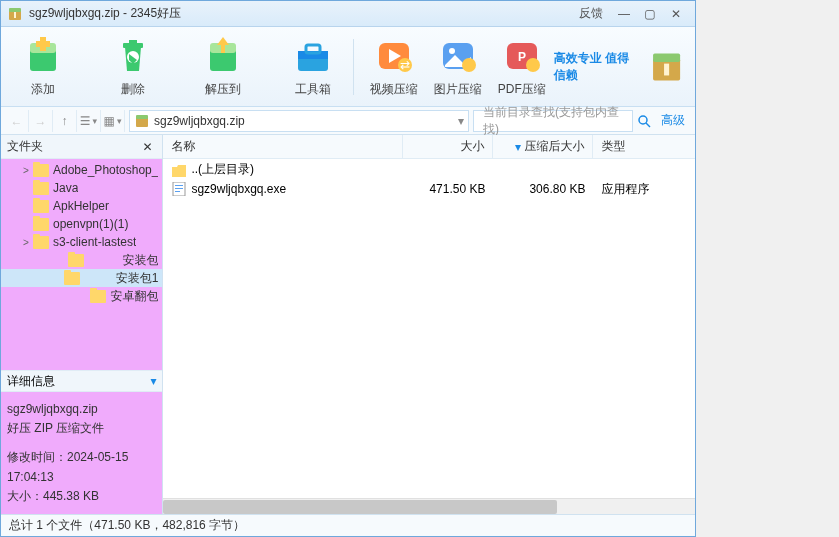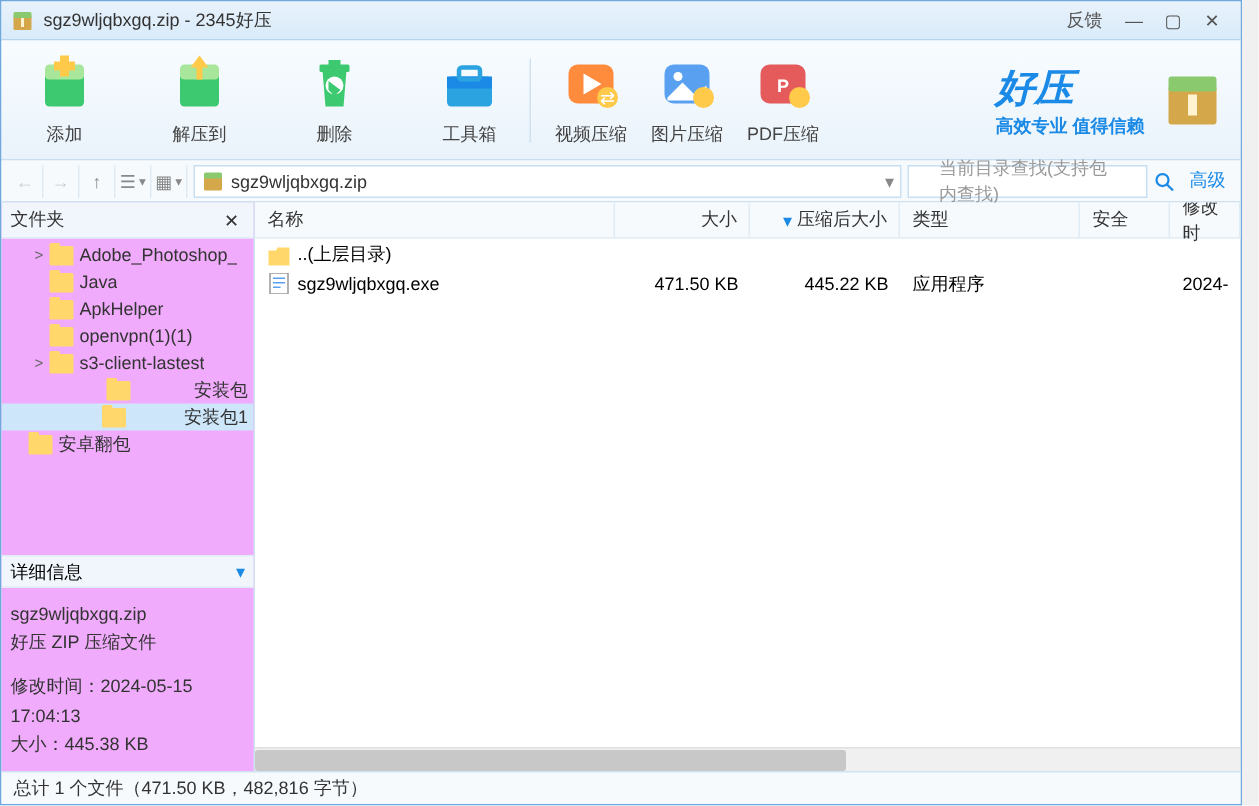--- a/index.html
+++ b/index.html
@@ -1,38 +1,38 @@
 <!DOCTYPE html>
 <html><head>
 <meta charset="utf-8">
 <style>
 *{margin:0;padding:0;box-sizing:border-box;font-family:"Microsoft YaHei","Segoe UI",sans-serif;font-size:12px}
 body{background:#f0f0f0;width:839px;height:537px;overflow:hidden}
-.window{width:828px;height:537px;background:#f5f9fc;border:1px solid #6fa8dc;display:flex;flex-direction:column}
+.window{width:696px;height:537px;background:#f5f9fc;border:1px solid #6fa8dc;display:flex;flex-direction:column}
 .titlebar{height:26px;background:linear-gradient(#e8f2fb,#d9ebfa);display:flex;align-items:center;padding:0 6px;border-bottom:1px solid #b8d4ed}
 .titlebar .ticon{width:16px;height:16px;margin-right:6px}
 .titlebar .ttext{flex:1;color:#333;font-size:12px}
 .titlebar .tbtn{width:26px;height:20px;display:flex;align-items:center;justify-content:center;color:#555;cursor:pointer}
 .feedback{color:#555;margin-right:8px;cursor:pointer}
 .toolbar{height:80px;background:linear-gradient(#f8fcff,#eaf3fb);display:flex;align-items:center;padding:0 10px;border-bottom:1px solid #c8dff2}
 .tool{width:64px;display:flex;flex-direction:column;align-items:center;cursor:pointer;padding:4px 0}
 .tool .ticn{width:42px;height:42px;border-radius:6px;display:flex;align-items:center;justify-content:center}
 .tool .tlbl{color:#444;margin-top:4px}
 .tsep{width:1px;height:56px;background:#d0e2f0;margin:0 8px}
 .brand{margin-left:auto;display:flex;align-items:center;gap:10px}
 .brand-t1{color:#1a8ae6;font-size:26px;font-weight:bold;font-style:italic}
 .brand-t2{color:#1a8ae6;font-size:12px;font-weight:bold}
 .brand-icn{width:44px;height:44px}
 .navbar{height:28px;background:#f6fafd;display:flex;align-items:center;border-bottom:1px solid #d0e2f0;padding:0 4px}
 .navbtn{width:24px;height:22px;display:flex;align-items:center;justify-content:center;cursor:pointer;color:#888;border-right:1px solid #e0ecf5}
 .navbtn.dis{color:#ccc}
 .path{flex:1;display:flex;align-items:center;height:22px;background:#fff;border:1px solid #c8dff2;margin:0 4px;padding:0 4px}
 .path-icn{width:16px;height:16px;margin-right:4px}
 .path-txt{color:#333}
-.search{width:160px;height:22px;background:#fff;border:1px solid #c8dff2;padding:0 20px;color:#999;display:flex;align-items:center}
+.search{width:160px;height:22px;background:#fff;border:1px solid #c8dff2;padding:0 9px;color:#999;display:flex;align-items:center}
 .sicn{width:22px;height:22px;display:flex;align-items:center;justify-content:center;color:#1a8ae6;cursor:pointer}
 .adv{color:#1a8ae6;cursor:pointer;padding:0 6px}
 .main{flex:1;display:flex;overflow:hidden}
 .side{width:200px;border-right:1px solid #d0e2f0;display:flex;flex-direction:column;background:#f0abfc}
 .side-hd{height:24px;display:flex;align-items:center;justify-content:space-between;padding:0 6px;background:#f0f6fb;border-bottom:1px solid #e0ecf5}
 .side-hd span{color:#333}
 .tree{flex:1;overflow:auto;padding:2px 0}
 .tnode{display:flex;align-items:center;height:18px;padding:0 4px;cursor:pointer}
 .tnode.sel{background:#cde6f9}
 .texp{width:14px;text-align:center;color:#666;font-size:10px}
@@ -96,42 +96,42 @@
               <rect x="8" y="8" width="26" height="10" fill="#a8e69b" rx="3"></rect>
               <rect x="18" y="2" width="6" height="14" fill="#ffc94a"></rect>
               <rect x="14" y="6" width="14" height="6" fill="#ffc94a"></rect>
             </svg>
           </div>
           <div class="tlbl">添加</div>
         </div>
         <div class="tool">
           <div class="ticn">
             <svg width="42" height="42">
-              <rect x="8" y="14" width="26" height="22" fill="#3cc96f" rx="3"></rect>
-              <rect x="8" y="8" width="26" height="10" fill="#a8e69b" rx="3"></rect>
-              <path d="M21 2 L27 10 L23 10 L23 18 L19 18 L19 10 L15 10 Z" fill="#ffc94a"></path>
-            </svg>
-          </div>
-          <div class="tlbl">解压到</div>
-        </div>
-        <div class="tool">
-          <div class="ticn">
-            <svg width="42" height="42">
               <path d="M13 12 L29 12 L27 36 L15 36 Z" fill="#3cc96f"></path>
               <rect x="11" y="8" width="20" height="5" fill="#3cc96f" rx="1"></rect>
               <rect x="17" y="5" width="8" height="4" fill="#3cc96f"></rect>
               <circle cx="21" cy="22" r="6" fill="#fff"></circle>
               <path d="M17 19 L25 25 L21 29 L17 25 Z" fill="#3cc96f"></path>
             </svg>
           </div>
           <div class="tlbl">删除</div>
         </div>
         <div class="tool">
           <div class="ticn">
             <svg width="42" height="42">
+              <rect x="8" y="14" width="26" height="22" fill="#3cc96f" rx="3"></rect>
+              <rect x="8" y="8" width="26" height="10" fill="#a8e69b" rx="3"></rect>
+              <path d="M21 2 L27 10 L23 10 L23 18 L19 18 L19 10 L15 10 Z" fill="#ffc94a"></path>
+            </svg>
+          </div>
+          <div class="tlbl">解压到</div>
+        </div>
+        <div class="tool">
+          <div class="ticn">
+            <svg width="42" height="42">
               <rect x="6" y="16" width="30" height="20" fill="#2aa3e0" rx="3"></rect>
               <rect x="6" y="16" width="30" height="8" fill="#1a8ae6"></rect>
               <rect x="14" y="10" width="14" height="8" fill="none" stroke="#2aa3e0" stroke-width="3" rx="2"></rect>
             </svg>
           </div>
           <div class="tlbl">工具箱</div>
         </div>
       </div>
   <div class="tsep"></div>
   <div id="tools2" style="display: flex;">
@@ -163,21 +163,20 @@
               <rect x="6" y="8" width="30" height="26" fill="#e55a5a" rx="6"></rect>
               <text x="21" y="26" text-anchor="middle" fill="#fff" font-size="14" font-weight="bold">P</text>
               <circle cx="32" cy="30" r="7" fill="#ffc94a"></circle>
             </svg>
           </div>
           <div class="tlbl">PDF压缩</div>
         </div>
       </div>
   <div class="brand">
     <div>
-      <div class="brand-t1">好压</div>
       <div class="brand-t2">高效专业 值得信赖</div>
     </div>
     <svg class="brand-icn" viewBox="0 0 44 44">
           <rect x="6" y="12" width="32" height="26" fill="#d4a84a" rx="2"></rect>
           <rect x="6" y="6" width="32" height="10" fill="#8bc96f" rx="2"></rect>
           <rect x="19" y="18" width="6" height="14" fill="#fff3d0"></rect>
         </svg>
   </div>
 </div>
 
@@ -240,21 +239,21 @@
           <div class="tnode" style="padding-left: 18px; justify-content: space-between;">
             <span class="texp"></span>
             <span class="tfld"></span>
             <span class="tnm">安装包</span>
           </div>
           <div class="tnode sel" style="padding-left: 18px; justify-content: space-between;">
             <span class="texp"></span>
             <span class="tfld"></span>
             <span class="tnm">安装包1</span>
           </div>
-          <div class="tnode" style="padding-left: 4px;">
+          <div class="tnode" style="padding-left: 31px; justify-content: flex-end;">
             <span class="texp"></span>
             <span class="tfld"></span>
             <span class="tnm">安卓翻包</span>
           </div>
         </div>
     <div class="detail-hd">
       <span>详细信息</span>
       <span style="color:#1a8ae6">▾</span>
     </div>
     <div class="detail">
@@ -292,21 +291,21 @@
             <div class="cell c1">
               <span class="ficn"><svg width="16" height="14" viewBox="0 0 16 14">
                   <rect x="2" y="0" width="12" height="14" fill="#fff" stroke="#999"></rect>
                   <rect x="4" y="3" width="8" height="1" fill="#5aa0f0"></rect>
                   <rect x="4" y="6" width="8" height="1" fill="#5aa0f0"></rect>
                   <rect x="4" y="9" width="5" height="1" fill="#5aa0f0"></rect>
                 </svg></span>
               <span>sgz9wljqbxgq.exe</span>
             </div>
             <div class="cell c2">471.50 KB</div>
-            <div class="cell c3">445.22 KB</div>
+            <div class="cell c3">306.80 KB</div>
             <div class="cell c4">应用程序</div>
             <div class="cell c5"></div>
             <div class="cell c6">2024-</div>
           </div>
         </div>
     <div class="hscroll">
           <div class="thumb"></div>
         </div>
   </div>
 </div>

